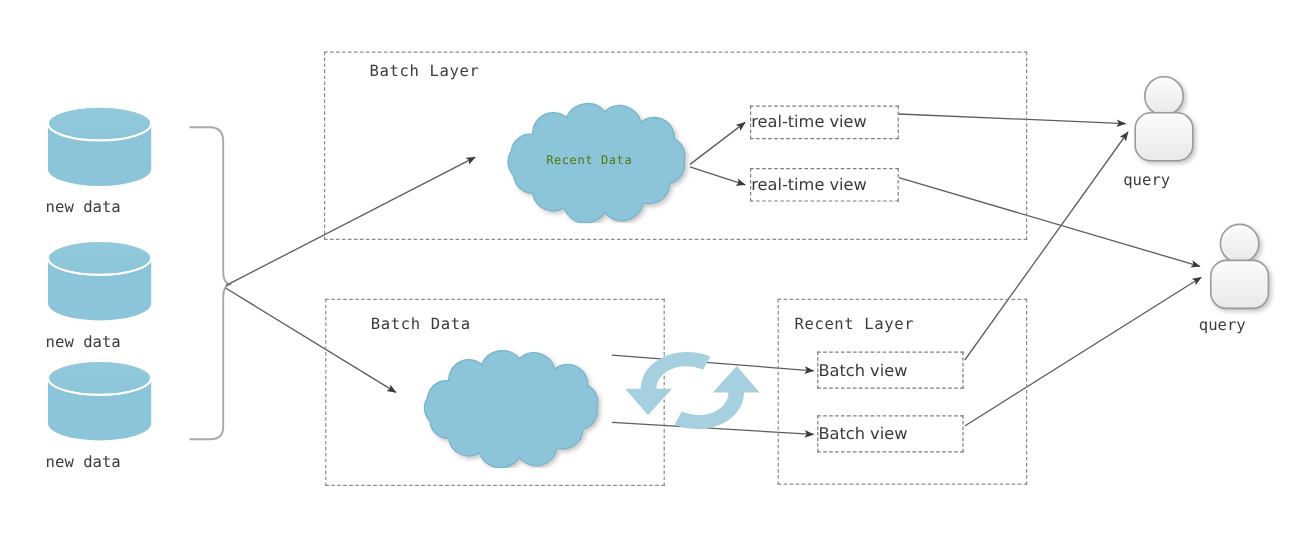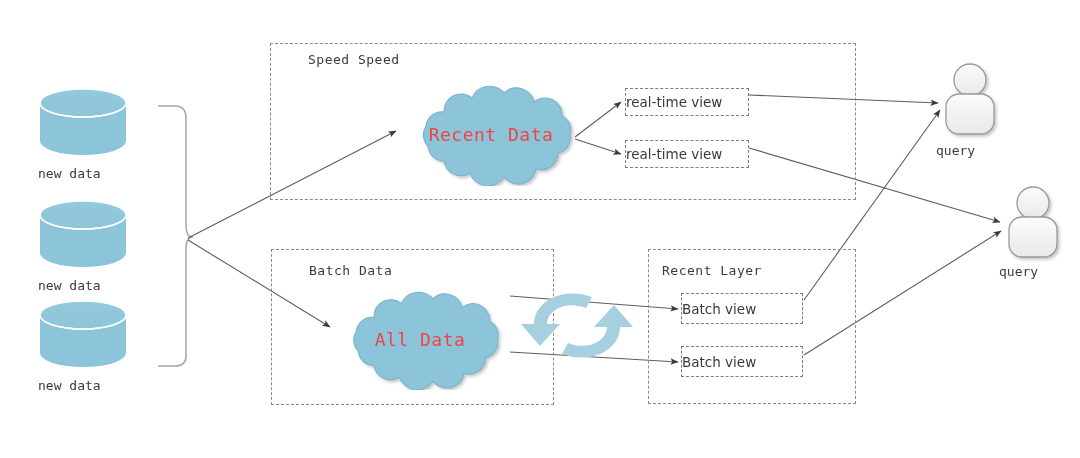--- a/index.html
+++ b/index.html
@@ -66,22 +66,22 @@
     font-size: 13px;
     color: #3c3c3c;
     white-space: nowrap;
   }
   .cloud {
     position: absolute;
   }
   .cloud-text {
     position: absolute;
     font-family: "DejaVu Sans Mono", "Liberation Mono", monospace;
-    font-size: 18px;
-    color: #ef4444;
+    font-size: 10px;
+    color: #4d7c0f;
     white-space: nowrap;
     text-align: center;
     letter-spacing: 0.5px;
   }
   .actor {
     position: absolute;
     width: 56px;
     height: 74px;
   }
   .refresh-icon {
@@ -159,21 +159,21 @@
   <div class="cyl" style="left:38px; top:300px;">
     <svg width="90" height="68" viewBox="0 0 90 68">
       <path d="M2,15 L2,53 A43,14 0 0,0 88,53 L88,15 Z" fill="#8cc5d9"></path>
       <ellipse cx="45" cy="15" rx="43" ry="14" fill="url(#cylTop)" stroke="#ffffff" stroke-width="1.4"></ellipse>
       <path d="M2,15 A43,14 0 0,0 88,15" fill="none" stroke="#ffffff" stroke-width="1.6"></path>
     </svg>
   </div>
   <div class="cyl-label" style="left:38px; top:378px; width:90px;">new data</div>
 
   <div class="layer-box" style="left:270px; top:43px; width:586px; height:157px;"></div>
-  <div class="layer-title" style="left:308px; top:52px;">Speed Speed</div>
+  <div class="layer-title" style="left:308px; top:52px;">Batch Layer</div>
 
   <div class="cloud" style="left:400px; top:84px;">
     <svg width="182" height="102" viewBox="0 0 182 102">
       <path d="M44,28 A17,17 0 0,1 72,14 A19,19 0 0,1 104,9
                A18,18 0 0,1 134,18 A17,17 0 0,1 162,32
                A15,15 0 0,1 170,50 A16,16 0 0,1 158,69
                A17,17 0 0,1 136,85 A18,18 0 0,1 104,93
                A19,19 0 0,1 70,89 A17,17 0 0,1 44,77
                A16,16 0 0,1 28,62 A16,16 0 0,1 26,42
                A16,16 0 0,1 44,28 Z" fill="#8cc5d9" stroke="#7ab4ca" stroke-width="1.1" filter="url(#softShadow)"></path>
@@ -195,21 +195,20 @@
     <svg width="180" height="100" viewBox="0 0 182 102">
       <path d="M44,28 A17,17 0 0,1 72,14 A19,19 0 0,1 104,9
                A18,18 0 0,1 134,18 A17,17 0 0,1 162,32
                A15,15 0 0,1 170,50 A16,16 0 0,1 158,69
                A17,17 0 0,1 136,85 A18,18 0 0,1 104,93
                A19,19 0 0,1 70,89 A17,17 0 0,1 44,77
                A16,16 0 0,1 28,62 A16,16 0 0,1 26,42
                A16,16 0 0,1 44,28 Z" fill="#8cc5d9" stroke="#7ab4ca" stroke-width="1.1" filter="url(#softShadow)"></path>
     </svg>
   </div>
-  <div class="cloud-text" style="left:330px; top:290px; width:180px; height:100px; line-height:100px;">All Data</div>
 
   <div class="refresh-icon" style="left:520px; top:278px;">
     <svg width="116" height="94" viewBox="0 0 116 94">
       <path d="M74,17 C44,6 16,22 16,44 L3,44 L22,66 L42,44 L29,44
                C29,30 48,20 68,28 Z" fill="#a6d0e0" transform="translate(-2,2)"></path>
       <path d="M44,78 C74,89 102,73 102,51 L115,51 L96,29 L76,51 L89,51
                C89,65 70,75 50,67 Z" fill="#a6d0e0" transform="translate(-2,-2)"></path>
     </svg>
   </div>
 

